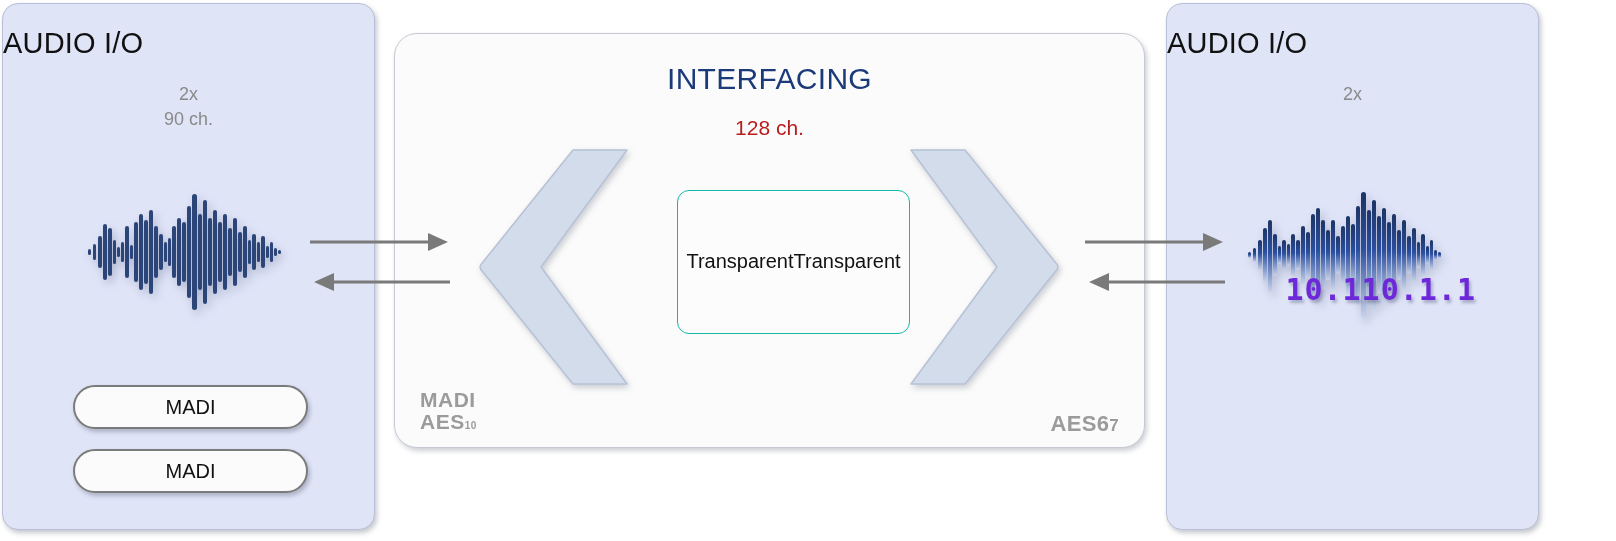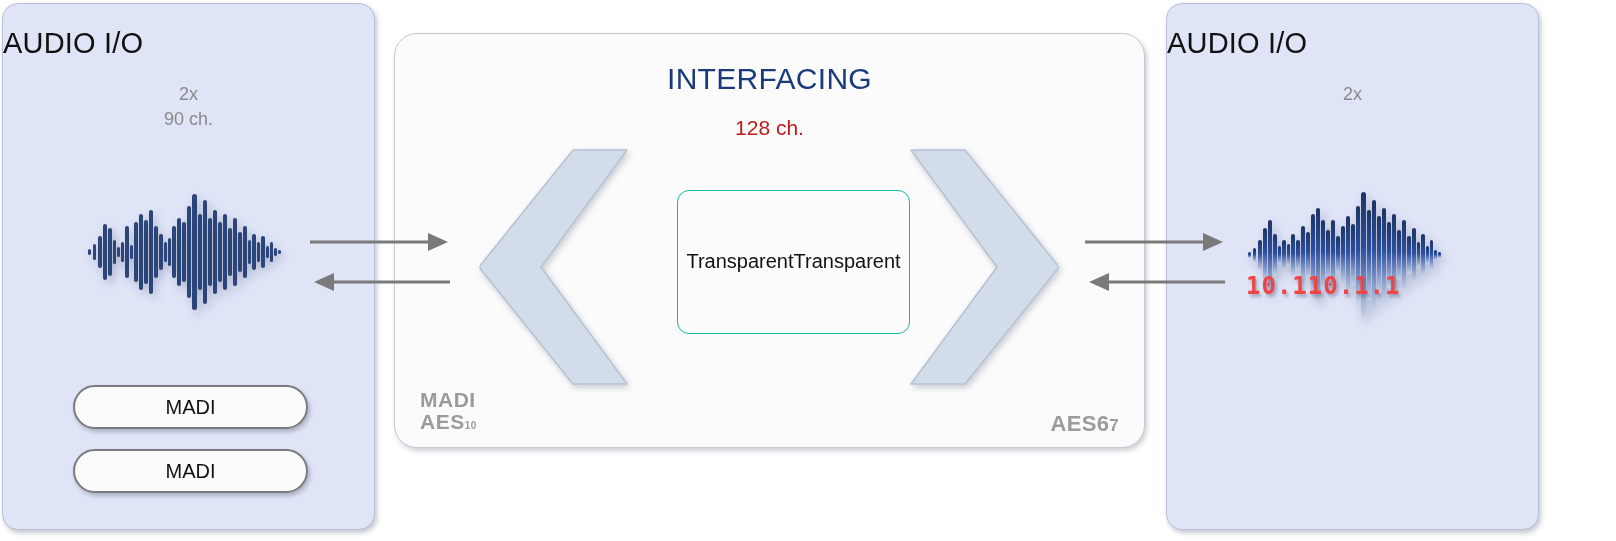--- a/index.html
+++ b/index.html
@@ -58,26 +58,26 @@
     filter: drop-shadow(3px 4px 4px rgba(60,70,110,0.30));
   }
   #wave-left  { left: 86px;  top: 192px; width: 200px; height: 120px; }
   #wave-right { left: 1246px; top: 190px; width: 200px; height: 130px; }
 
   .ip-overlay {
     position: absolute;
     left: 1246px;
     top: 272px;
     width: 230px;
-    text-align: left;
+    text-align: right;
     font-family: "DejaVu Sans Mono", monospace;
     font-weight: bold;
-    font-size: 24px;
+    font-size: 30px;
     letter-spacing: 1px;
-    color: #ef4444;
+    color: #6d28d9;
     text-shadow: 2px 3px 3px rgba(60,70,110,0.35);
     white-space: nowrap;
   }
 
   
   .pill {
     position: absolute;
     height: 44px;
     border: 2px solid #7b7b7b;
     border-radius: 22px;

